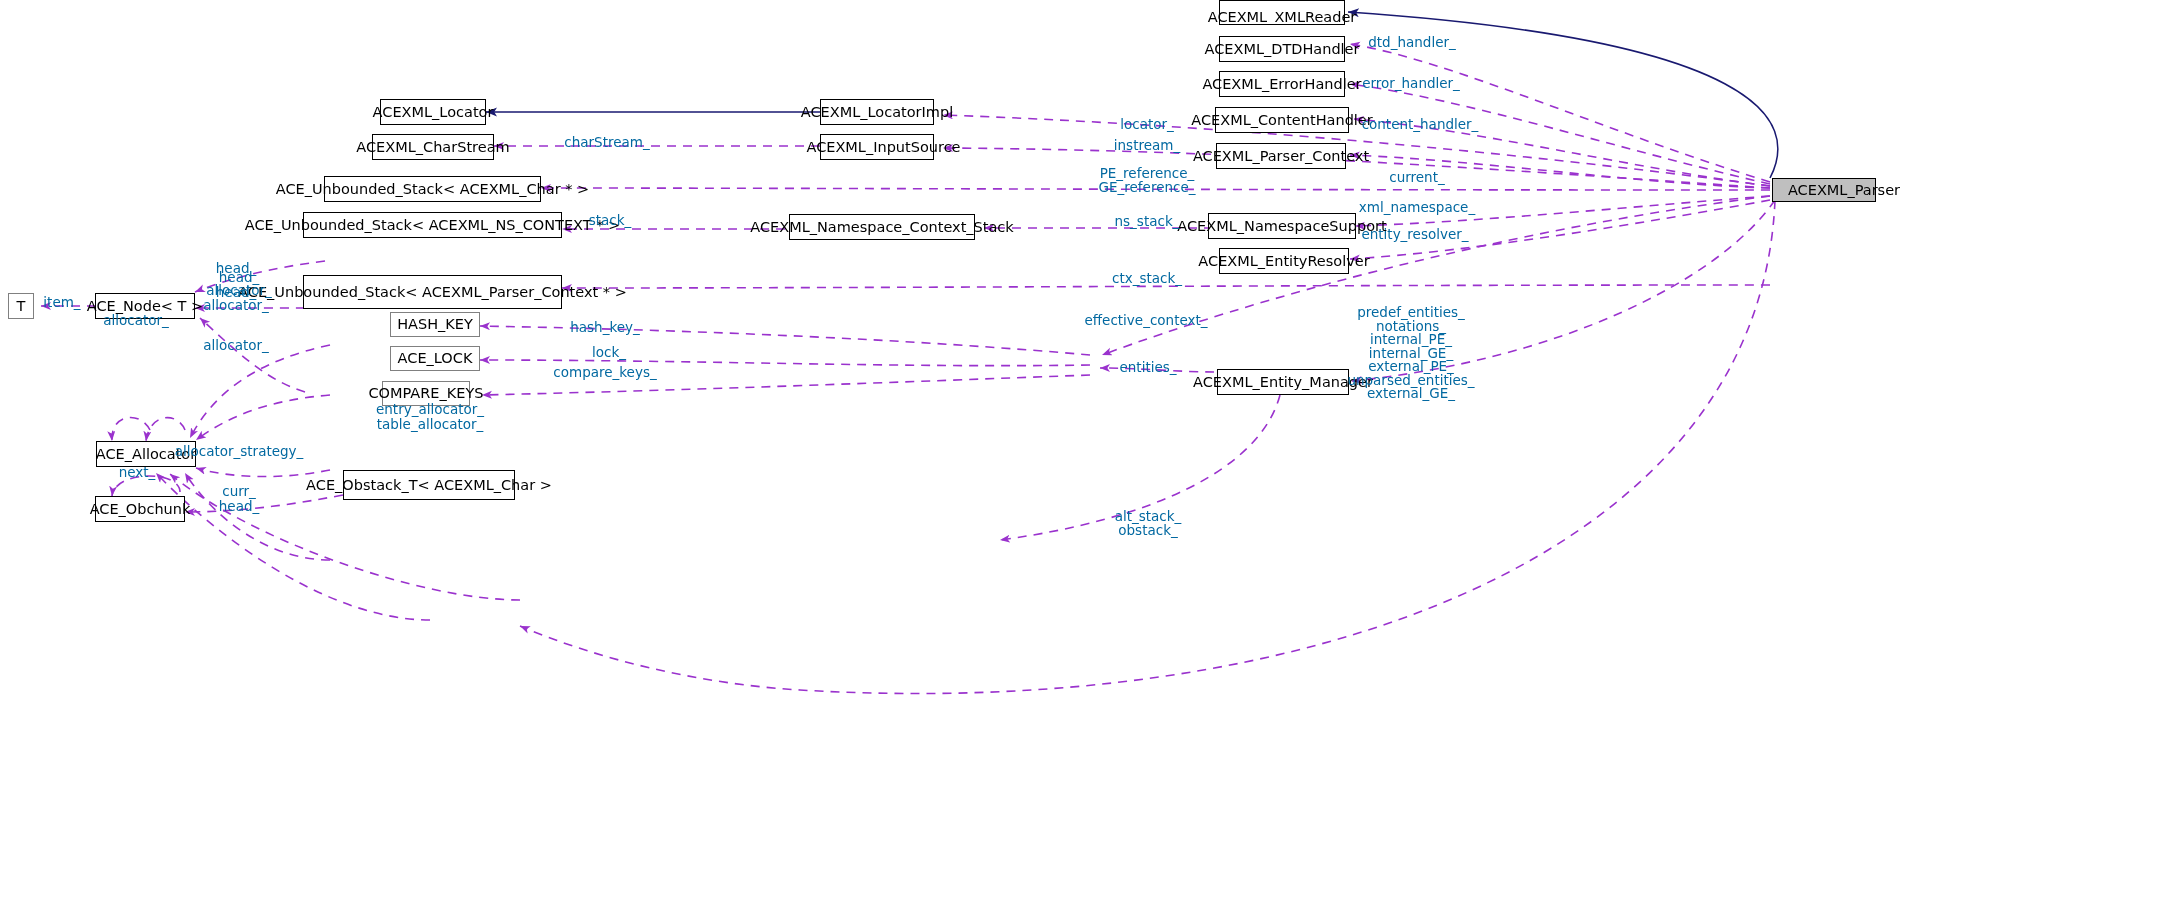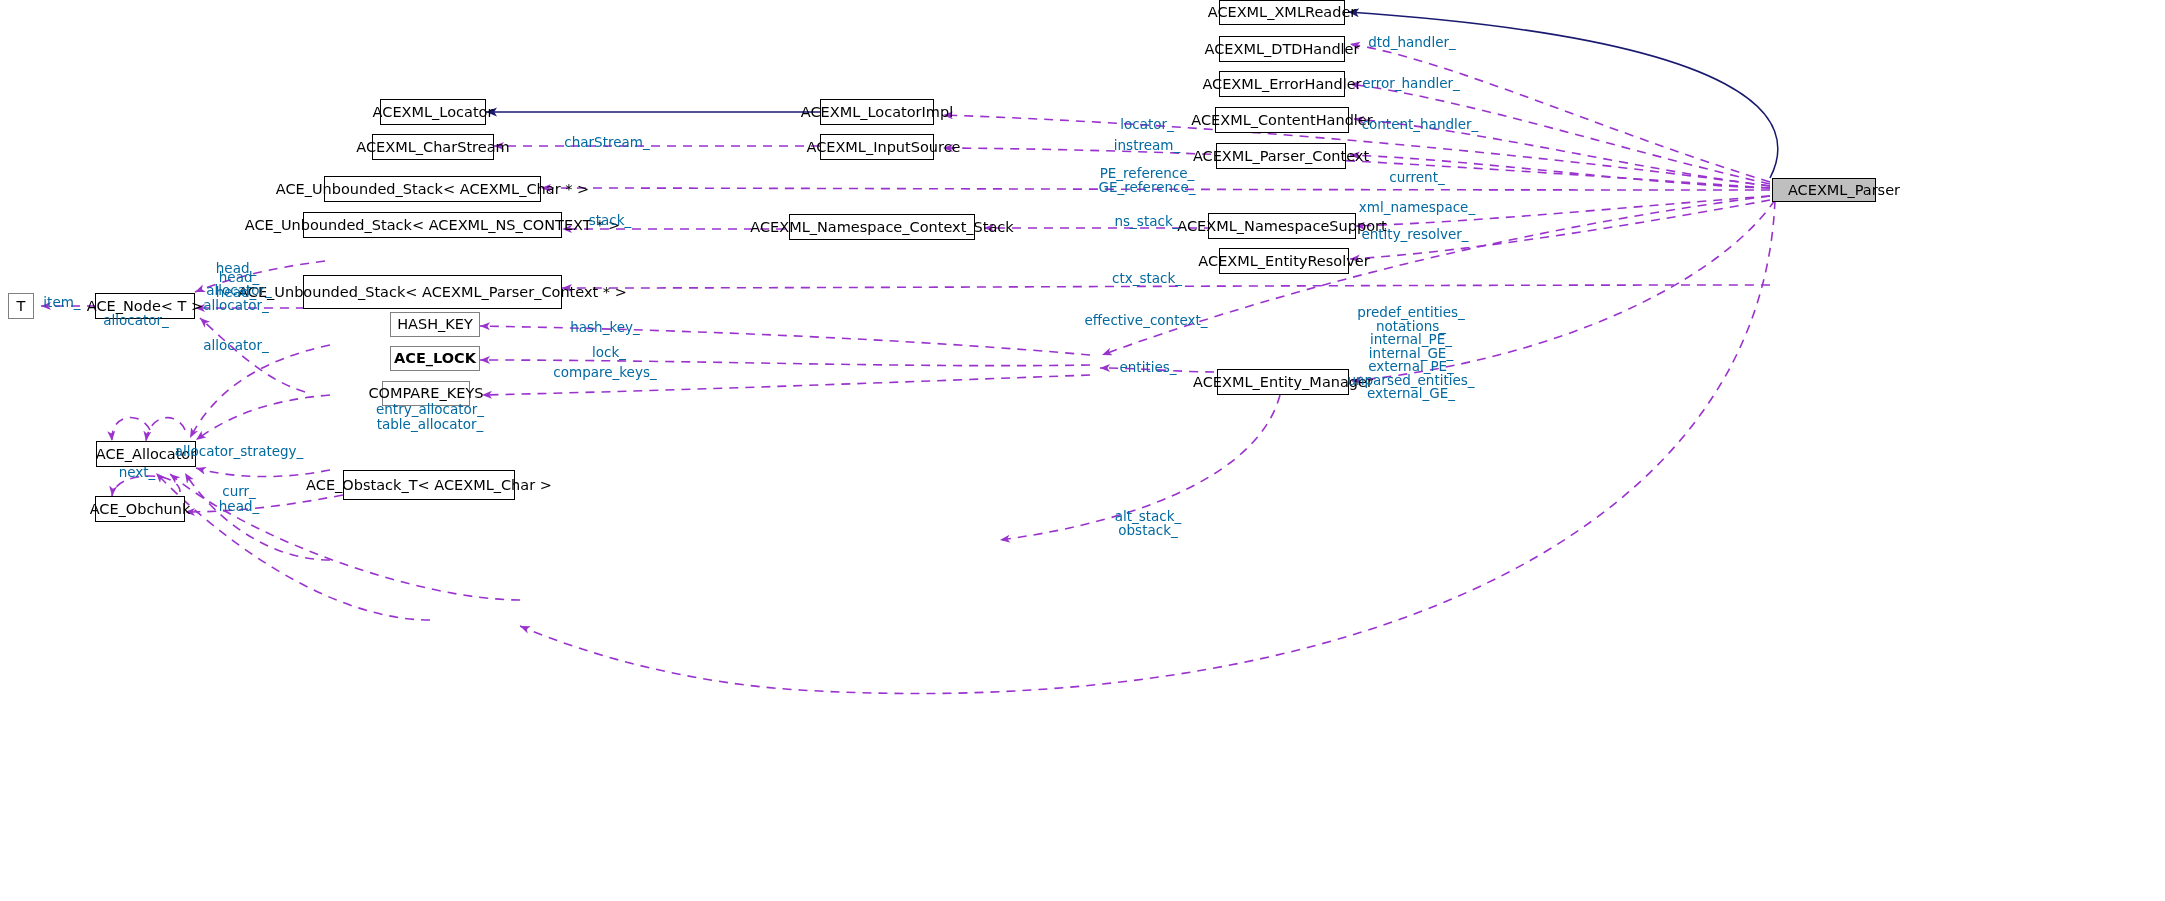--- a/index.html
+++ b/index.html
@@ -130,21 +130,21 @@
   </div>
 
   <div class="node" style="left:303px;top:275px;width:259px;height:34px;">
     <span>ACE_Unbounded_Stack&lt; ACEXML_Parser_Context * &gt;</span>
   </div>
 
   <div class="node thin" style="left:390px;top:312px;width:90px;height:25px;">
     <span>HASH_KEY</span>
   </div>
 
-  <div class="node thin" style="left:390px;top:346px;width:90px;height:25px;font-weight:bold;">
+  <div class="node thin" style="left:390px;top:346px;width:90px;height:25px;">
     <span>ACE_LOCK</span>
   </div>
 
   <div class="node thin" style="left:382px;top:381px;width:88px;height:25px;">
     <span>COMPARE_KEYS</span>
   </div>
 
   <div class="node" style="left:343px;top:470px;width:172px;height:30px;">
     <span>ACE_Obstack_T&lt; ACEXML_Char &gt;</span>
   </div>
@@ -155,21 +155,21 @@
 
   <div class="node" style="left:820px;top:134px;width:114px;height:26px;padding-left:13px;">
     <span>ACEXML_InputSource</span>
   </div>
 
   <div class="node" style="left:789px;top:214px;width:186px;height:26px;">
     <span>ACEXML_Namespace_Context_Stack</span>
   </div>
 
 
-  <div class="node" style="left:1219px;top:0px;width:126px;height:25px;">
+  <div class="node" style="left:1219px;top:0px;width:126px;height:25px;align-items:flex-end;">
     <span>ACEXML_XMLReader</span>
   </div>
 
   <div class="node" style="left:1219px;top:36px;width:126px;height:26px;">
     <span>ACEXML_DTDHandler</span>
   </div>
 
   <div class="node" style="left:1219px;top:71px;width:126px;height:26px;">
     <span>ACEXML_ErrorHandler</span>
   </div>

